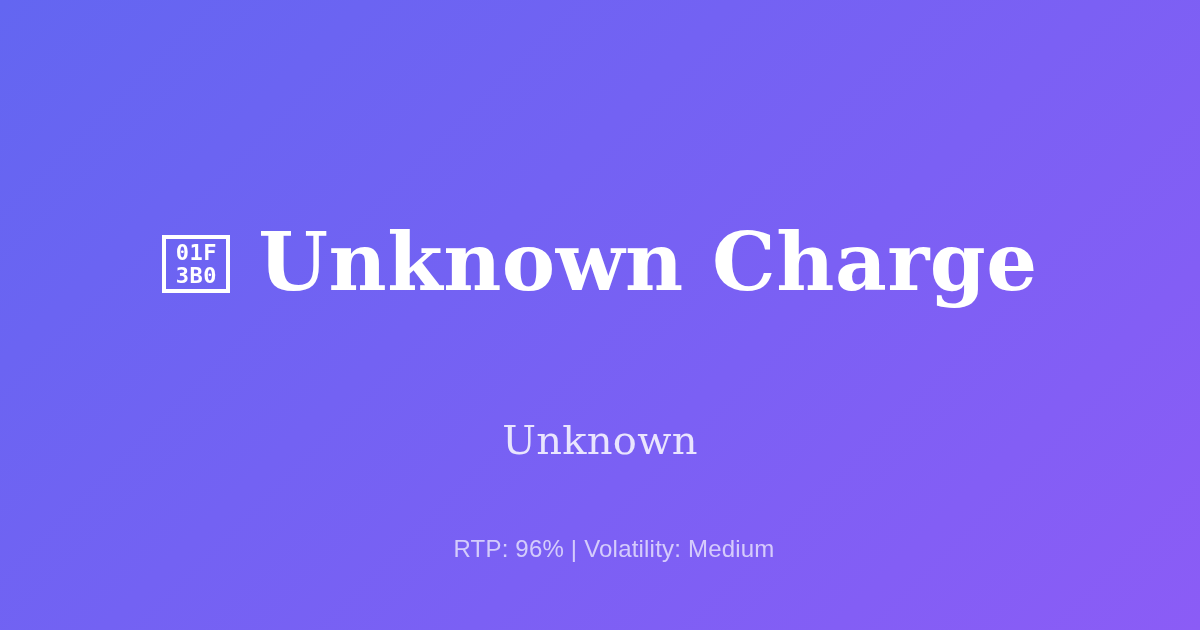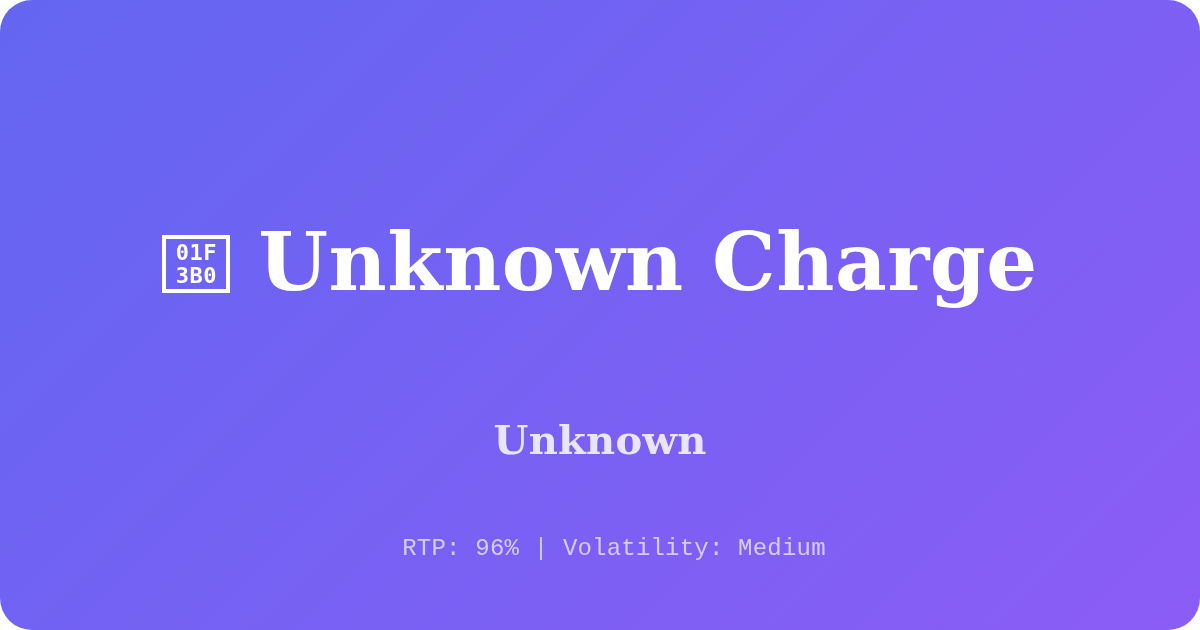--- a/index.html
+++ b/index.html
@@ -21,21 +21,20 @@
     box-sizing: border-box;
     width: 1200px;
     height: 630px;
     background: linear-gradient(135deg, #6366f1 0%, #8b5cf6 100%);
     display: flex;
     flex-direction: column;
     align-items: center;
     justify-content: center;
     text-align: center;
     overflow: hidden;
-    border-radius: 32px;
   }
 
   
   .title-row {
     display: flex;
     align-items: center;
     justify-content: center;
     gap: 28px;
     margin: 0;
     padding: 0 40px;
@@ -74,34 +73,34 @@
     line-height: 1.05;
     color: #ffffff;
     letter-spacing: 0.5px;
     white-space: nowrap;
   }
 
   
   .game-subtitle {
     font-family: "DejaVu Serif", "Liberation Serif", serif;
     font-size: 40px;
-    font-weight: 700;
+    font-weight: 400;
     line-height: 1.2;
     color: rgba(255, 255, 255, 0.84);
     margin-top: 58px;
     letter-spacing: 0.3px;
   }
 
   
   .game-stats {
     position: absolute;
     left: 0;
     right: 0;
     bottom: 66px;
-    font-family: Liberation Mono, monospace;
+    font-family: Liberation Sans, sans-serif;
     font-size: 24px;
     font-weight: 400;
     line-height: 1.2;
     color: rgba(255, 255, 255, 0.68);
     letter-spacing: 0.2px;
     padding-left: 28px;
   }
 </style>
 </head>
 <body>

